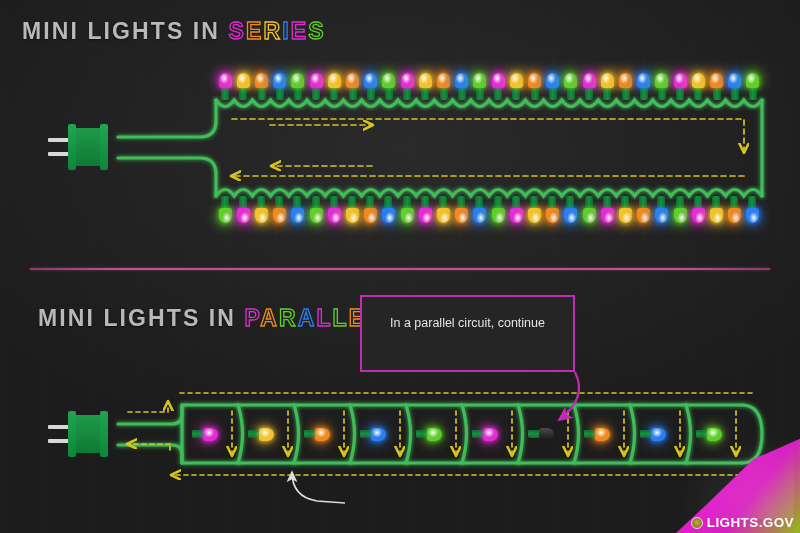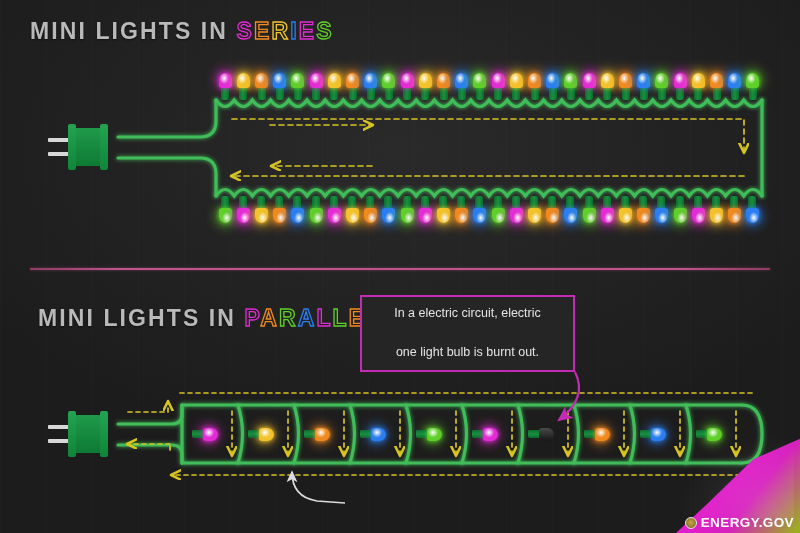--- a/index.html
+++ b/index.html
@@ -22,21 +22,21 @@
     background:repeating-linear-gradient(to right, rgba(255,255,255,0.012) 0 1px, rgba(0,0,0,0) 1px 46px);
   }
 
   
   .title{
     position:absolute;
     font-size:23px; font-weight:bold; letter-spacing:2.1px;
     color:#b9b9b9; white-space:nowrap;
     text-shadow:0 1px 2px rgba(0,0,0,.6);
   }
-  #title-series{ left:30px; top:18px;text-align:right; }
+  #title-series{ left:22px; top:18px;text-align:right; }
   #title-parallel{ left:38px; top:305px; }
   .kw{ display:inline; }
 
   
   .ol{
     color:transparent;
     -webkit-text-stroke-width:1.3px;
     text-shadow:none;
   }
 
@@ -615,29 +615,28 @@
       </div>
       <div class="bulb right" style="left: 696px; top: 427.5px;">
         <div class="glow" style="background: radial-gradient(circle, rgb(95, 208, 42) 0%, rgba(95, 208, 42, 0.533) 38%, transparent 70%);"></div>
         <div class="base"></div>
         <div class="glass" style="background: radial-gradient(at 40% 35%, rgb(255, 255, 255) 0%, rgb(95, 208, 42) 42%, rgb(95, 208, 42) 100%); box-shadow: rgb(95, 208, 42) 0px 0px 5px;"></div>
       </div>
     </div>
 
   <div id="callout">
     <p>
-      <span>In a electric circuit, electric</span><br>
+      <span>In a parallel circuit, continue</span><br>
       <br>
-      <span>one light bulb is burnt out.</span>
     </p>
   </div>
 
 
   <div id="curl">
     <div class="sheet"></div>
     <div class="tip"></div>
   </div>
   <div id="logo">
     <div class="seal"></div>
-    <div class="txt">ENERGY.GOV</div>
+    <div class="txt">LIGHTS.GOV</div>
   </div>
 
 </div>
 
 </body></html>

